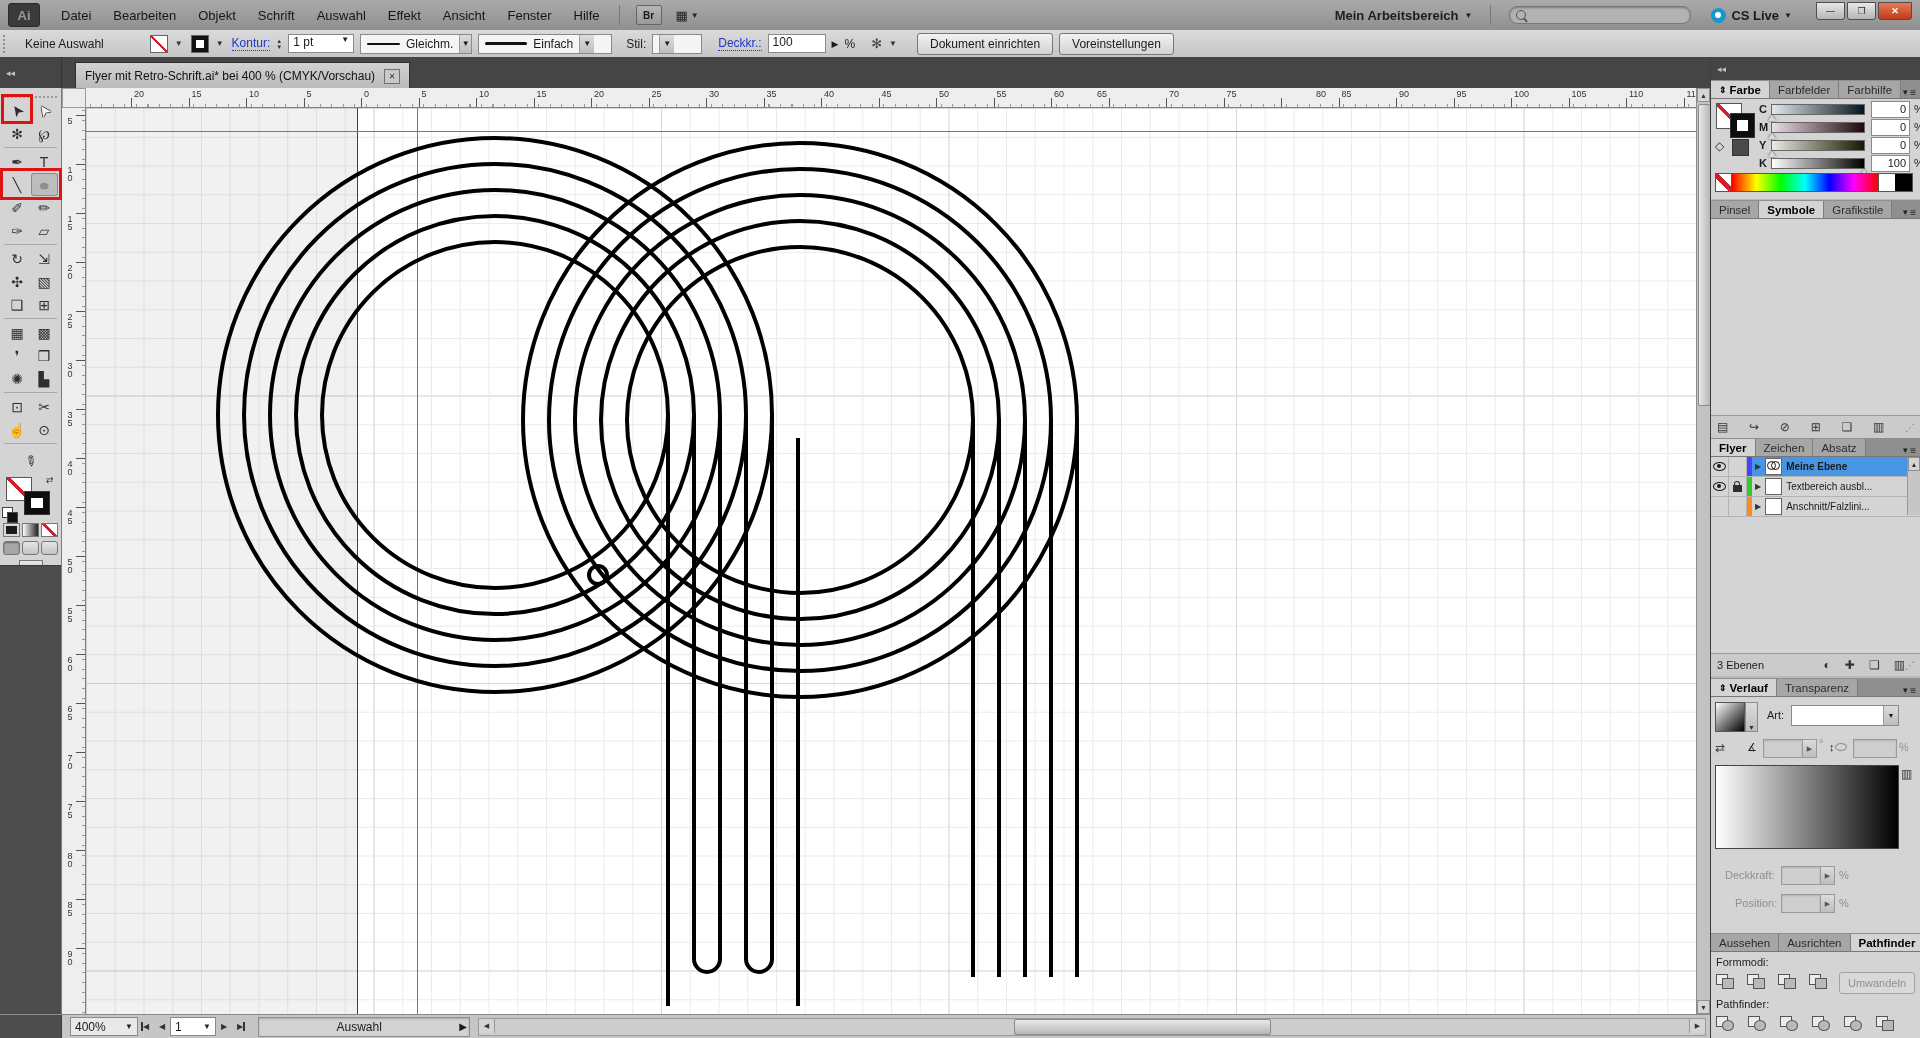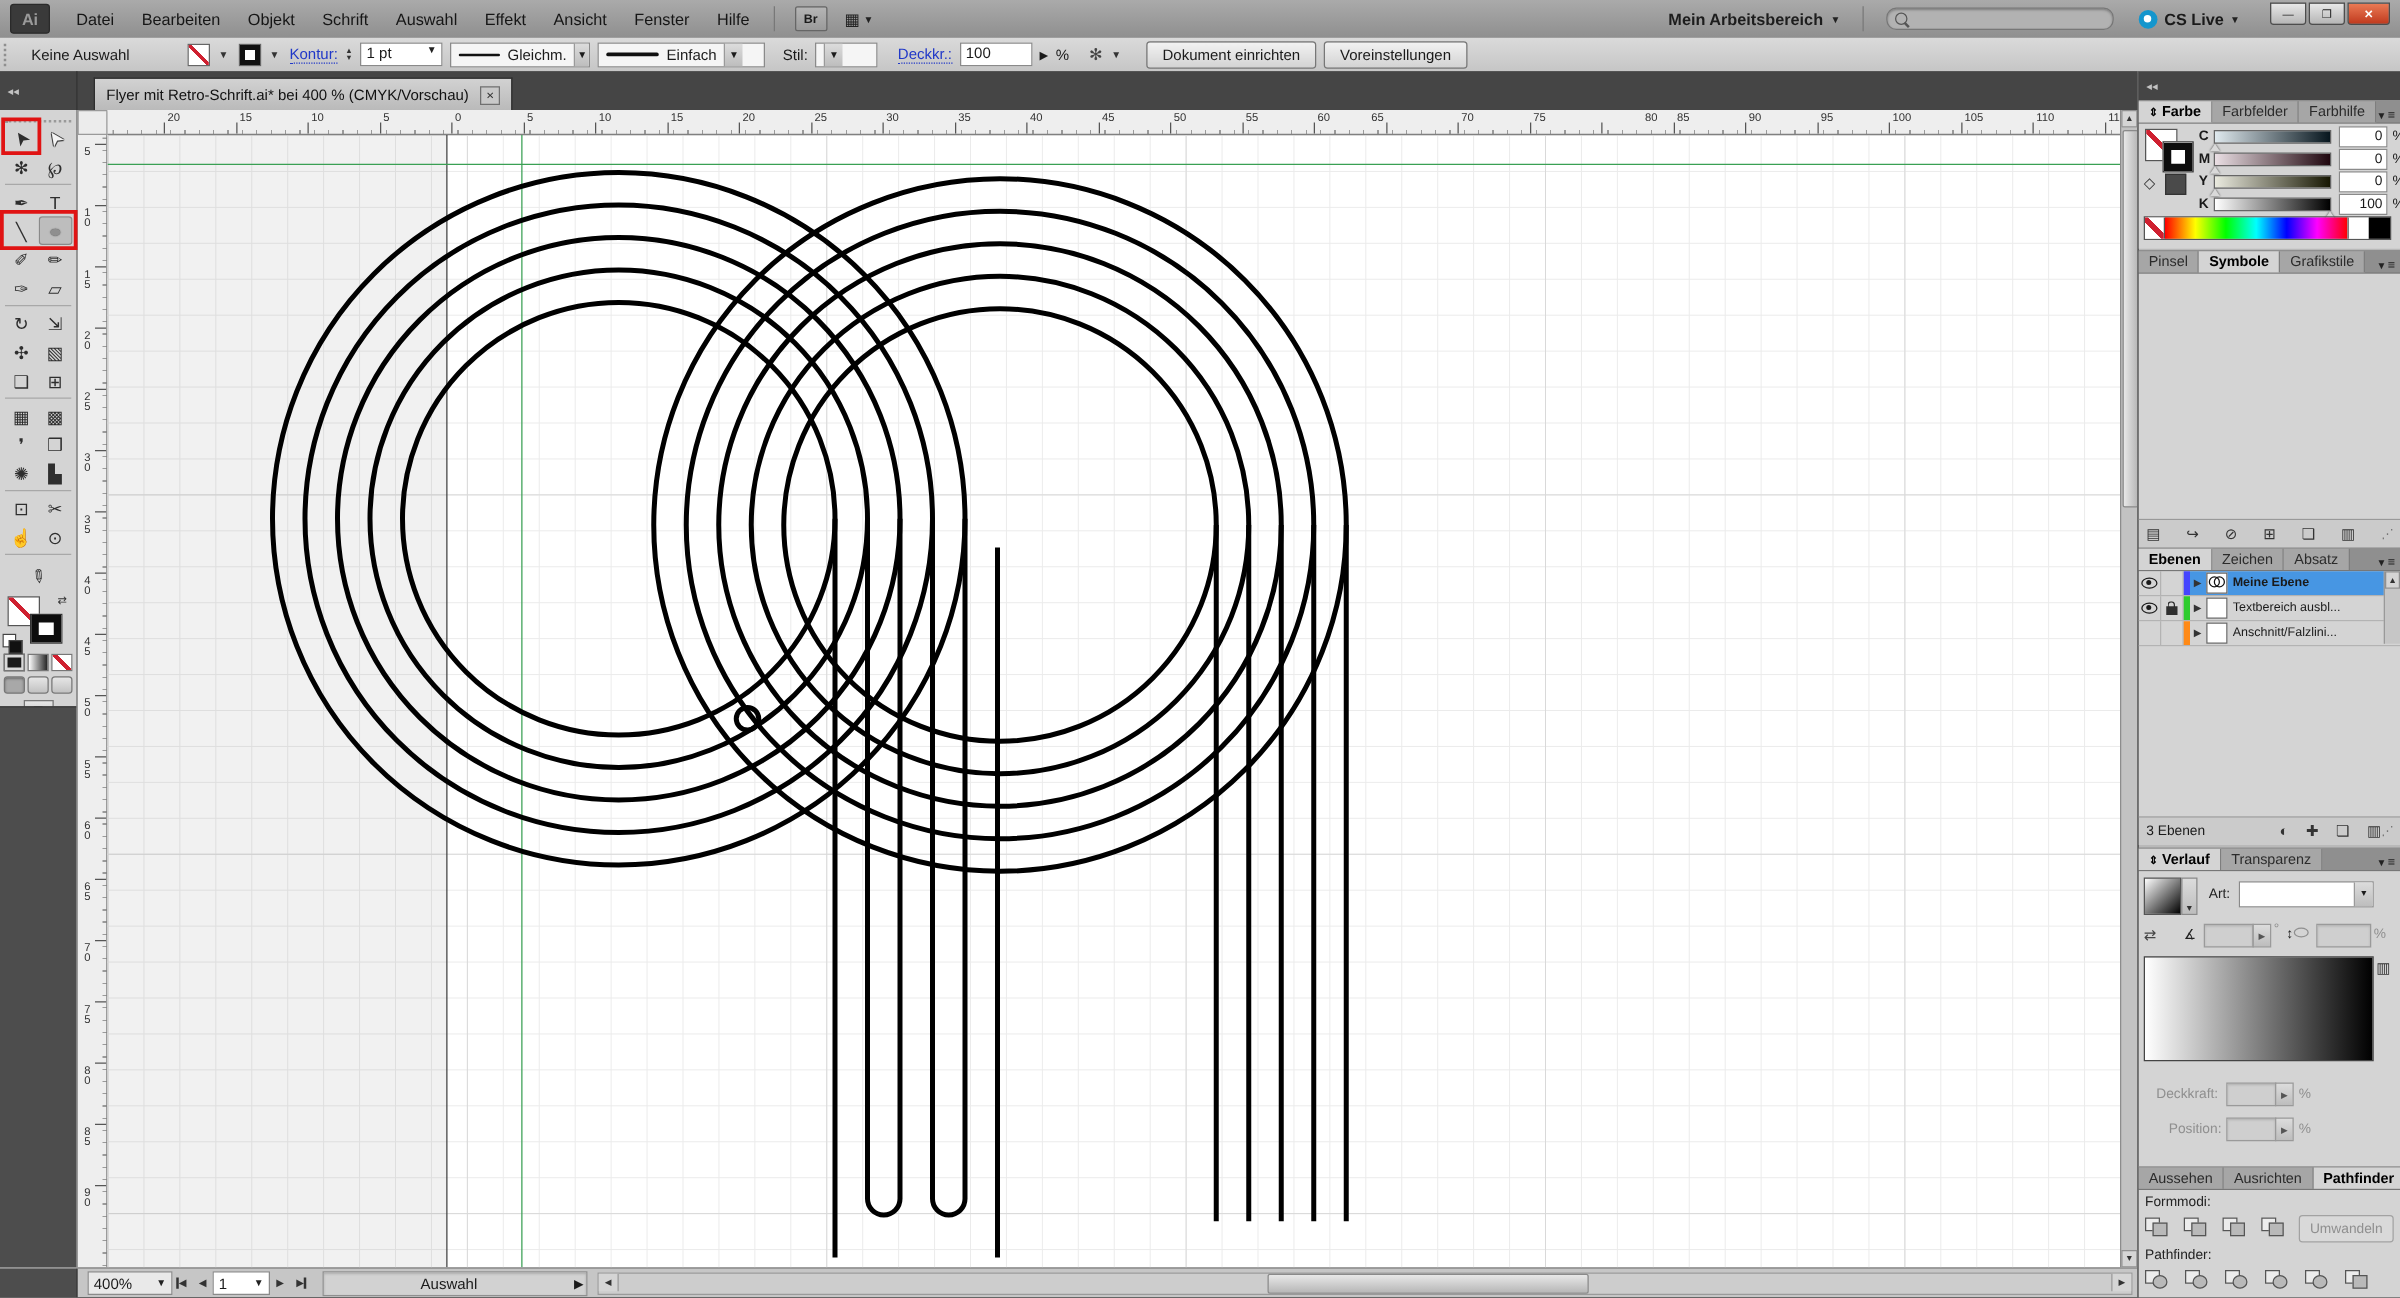--- a/index.html
+++ b/index.html
@@ -804,21 +804,21 @@
         <span class="pico">⊞</span>
         <span class="pico">❏</span>
         <span class="pico">▥</span>
         <span class="gripd">⋰</span>
       </div>
     </div>
 
     <div class="pgroup" style="top:381px;">
       <div class="tabrow">
         <div class="tab active">
-            <span>Ebenen</span>
+            <span>Flyer</span>
           </div>
         <div class="tab">
             <span>Zeichen</span>
           </div>
         <div class="tab">
             <span>Absatz</span>
           </div>
         <div class="pmenu"><span class="caret">▼</span>≡</div>
       </div>
       <div style="position:relative;">

